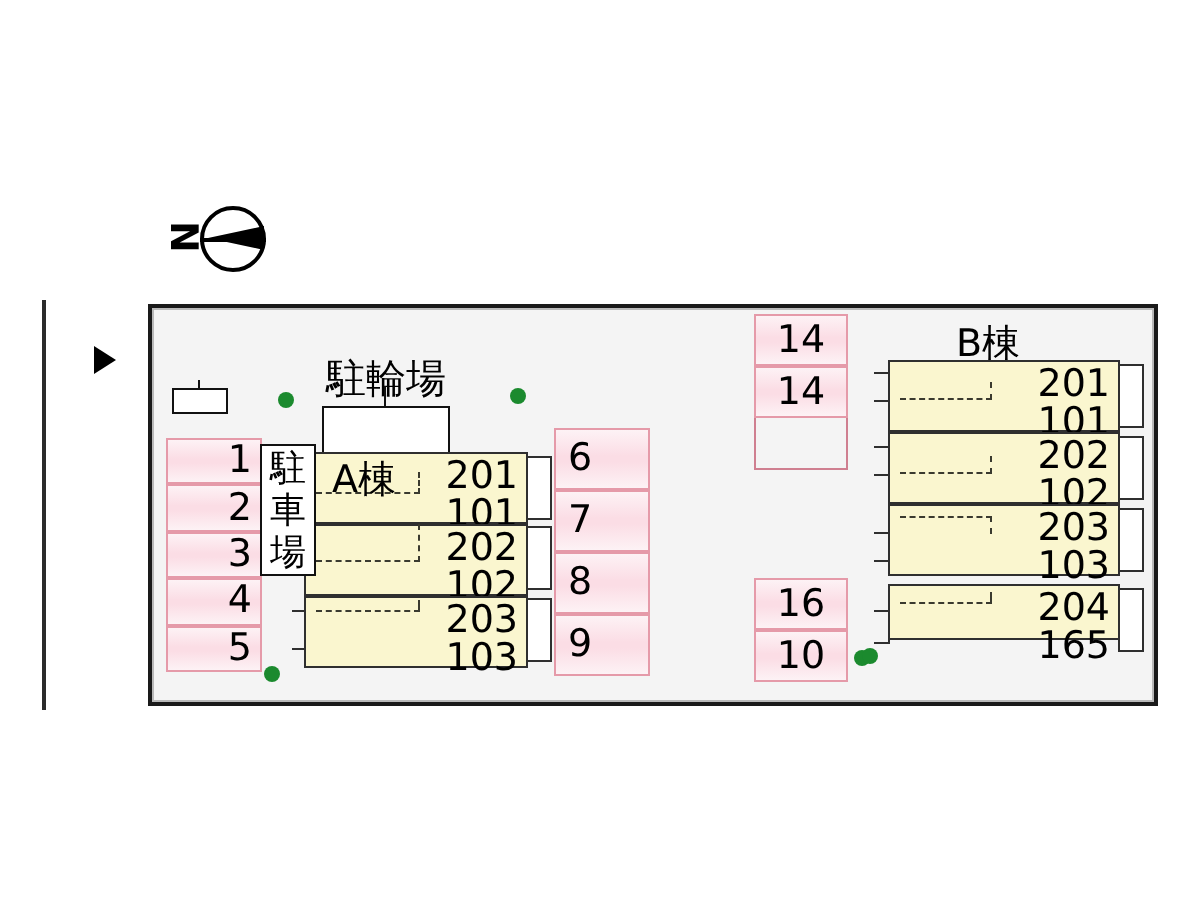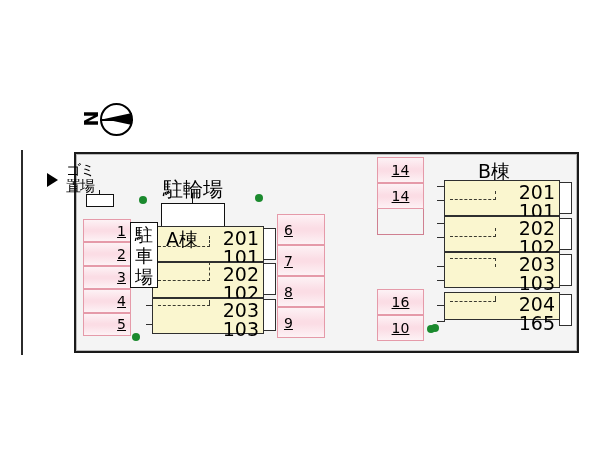--- a/index.html
+++ b/index.html
@@ -158,25 +158,24 @@
     background: #ffffff;
   }
 
   
   .stall {
     position: absolute;
     box-sizing: border-box;
     border: 1.3px solid #e59aa9;
     background: linear-gradient(#fdf2f5 0%, #fbdde5 45%, #fbdde5 55%, #fdf2f5 100%);
     font-family: "DejaVu Sans", sans-serif;
-    font-size: 14px;
+    font-size: 19px;
     line-height: 1;
     display: flex;
     align-items: center;
-    text-decoration: underline;
   }
   .stall.right-num { justify-content: flex-end; padding-right: 4px; }
   .stall.left-num  { justify-content: flex-start; padding-left: 6px; }
   .stall.center-num{ justify-content: center; }
 
   .stall-group {
     position: absolute;
     box-sizing: border-box;
     border: 1.3px solid #cf7f90;
   }
@@ -271,24 +270,20 @@
 
   <div id="road-line"></div>
   <div id="road-label">道路</div>
 
   <div id="entrance-arrow"></div>
 
   <div id="site-frame">
     <div id="site-frame-inner"></div>
   </div>
 
-  <div id="gomi-label">
-    <span class="row">ゴミ</span>
-    <span class="row">置場</span>
-  </div>
   <div id="gomi-stem"></div>
   <div id="gomi-box"></div>
 
   <div id="chu-rin-label">駐輪場</div>
   <div id="chu-rin-stem"></div>
   <div id="chu-rin-box"></div>
 
   <div class="stall-group" style="left:83px; top:219px; width:48px; height:117px;"></div>
   <div class="stall right-num" style="left:83px;  top:219px; width:48px; height:23.4px;">1</div>
   <div class="stall right-num" style="left:83px;  top:242.4px; width:48px; height:23.4px;">2</div>

